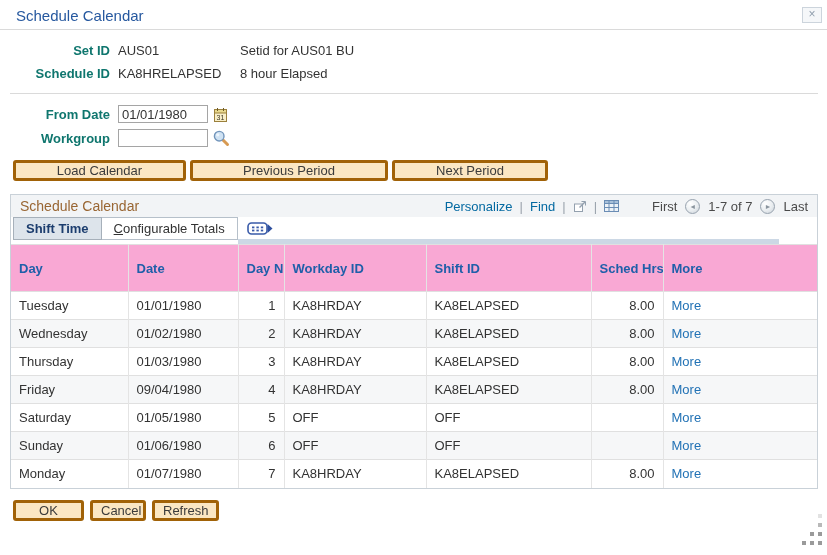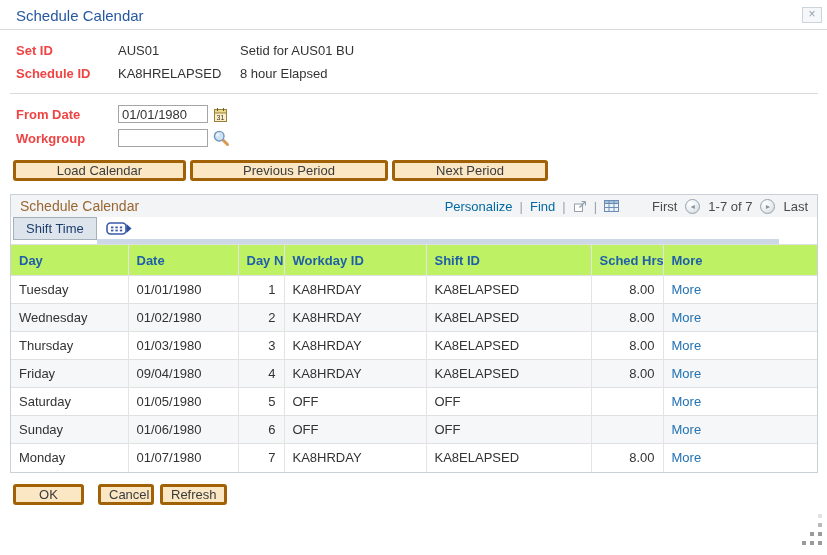--- a/index.html
+++ b/index.html
@@ -12,59 +12,59 @@
   
   .titlebar { display:flex; justify-content:space-between; align-items:flex-start; padding:7px 5px 0 16px; height:29px; }
   .page-title { color:#26589f; font-size:15px; }
   .close-btn { width:20px; height:16px; border:1px solid #ccd4dc; background:#f5f7f9; color:#92a0ae;
     font-size:12px; line-height:13px; text-align:center; cursor:pointer; }
   hr.top { border:0; border-top:1px solid #dadada; margin:0; }
   hr.mid { border:0; border-top:1px solid #dadada; margin:8px 9px 0 10px; }
   
   .info-section { margin-top:9px; }
   .info-row { display:flex; align-items:center; height:23px; }
-  .lbl { width:94px; margin-left:16px; text-align:left; font-weight:bold; color:#ef4444; flex:none; }
+  .lbl { width:94px; margin-left:16px; text-align:right; font-weight:bold; color:#0f766e; flex:none; }
   .info-value { margin-left:8px; width:118px; }
   .info-desc { margin-left:4px; }
   .form-section { margin-top:8px; }
   .form-row { display:flex; align-items:center; height:24px; }
   .txt-input { margin-left:8px; width:90px; height:18px; border:1px solid #a5a5a5; padding:1px 3px;
     font-family:"Liberation Sans",sans-serif; font-size:13px; color:#333; }
   .field-icon { margin-left:4px; display:inline-flex; cursor:pointer; }
   
   .ps-btn { height:21px; background:#fbe7c3; border:3px solid #a16207; border-radius:3px;
     font-family:"Liberation Sans",sans-serif; font-size:13px; color:#3b3b3b; cursor:pointer; padding:0 8px; }
   .action-row { margin:10px 0 0 13px; display:flex; gap:4px; }
   .action-row .ps-btn.w1 { width:173px; } .action-row .ps-btn.w2 { width:198px; } .action-row .ps-btn.w3 { width:156px;text-align:center; }
   .footer-row { margin:11px 0 0 13px; display:flex; gap:6px; }
-  .footer-row .ps-btn.ok { width:71px; } .footer-row .ps-btn.cancel { width:56px;margin-left:8px; } .footer-row .ps-btn.refresh { width:67px; }
+  .footer-row .ps-btn.ok { width:71px; } .footer-row .ps-btn.cancel { width:56px; } .footer-row .ps-btn.refresh { width:67px; }
   
   .grid-box { margin:13px 9px 0 10px; border:1px solid #c9d1d8; }
   .grid-navbar { height:22px; background:#f2f4f6; display:flex; align-items:center; padding:0 9px; }
   .grid-title { color:#996633; font-size:14px; }
   .navbar-right { margin-left:auto; display:flex; align-items:center; gap:7px; }
   .nav-link { color:#0369a1; cursor:pointer; text-decoration:none; }
   .pipe { color:#9aa3ac; }
   .nav-icon { display:inline-flex; cursor:pointer; }
   .pager { display:flex; align-items:center; gap:8px; margin-left:26px; color:#4a4a4a; }
   .pgbtn { width:15px; height:15px; border-radius:50%; border:1px solid #97a2ae; flex:none;
     background:radial-gradient(circle at 35% 28%, #ffffff 0%, #e9edf0 55%, #c9d0d7 100%);
     color:#8a949e; font-size:7px; display:inline-flex; align-items:center; justify-content:center; cursor:pointer; }
   
   .tab-strip { display:flex; align-items:flex-start; height:27px; background:#fff; }
   .tab { height:23px; margin-top:0; border:1px solid #b6c0ca; padding:3px 12px 0; cursor:pointer; white-space:nowrap; }
-  .tab.active { background:#dde4eb; border-color:#a6b0ba; font-weight:normal; color:#1c3d6e; margin-left:2px; }
+  .tab.active { background:#dde4eb; border-color:#a6b0ba; font-weight:bold; color:#1c3d6e; margin-left:2px; }
   .tab.inactive { background:#fff; color:#333; border-left:none; display:inline-block; }
   .tab.inactive::first-letter { text-decoration:underline; }
   .tab-filler { flex:1; align-self:stretch; position:relative; display:flex; align-items:flex-start; padding:4px 0 0 9px; }
   .tab-filler::after { content:""; position:absolute; left:0; right:38px; bottom:0; height:5px; background:#ccd8e5; }
   
   table.grid { width:100%; border-collapse:collapse; table-layout:fixed; }
   table.grid th, table.grid td { border-top:1px solid #e0e0e0; border-right:1px solid #e4e4e4; overflow:hidden; white-space:nowrap; }
-  table.grid th { background:#bef264; color:#1f5fa9; font-weight:bold; text-align:left; height:31px; padding:4px 8px; }
+  table.grid th { background:#f9a8d4; color:#1f5fa9; font-weight:bold; text-align:left; height:47px; padding:4px 8px; }
   table.grid td { height:28px; padding:4px 8px; }
   table.grid th:last-child, table.grid td:last-child { border-right:none; }
   table.grid tbody tr:nth-child(even) { background:#f6f7f8; }
   .num { text-align:right; }
   a.more-link { color:#2272b5; text-decoration:none; cursor:pointer; }
   
   .grip { position:absolute; right:5px; bottom:10px; width:4px; height:4px; background:#9a9a9a;
     box-shadow:-8px 0 0 #9a9a9a, -16px 0 0 #9a9a9a, 0 -9px 0 #9a9a9a, -8px -9px 0 #9a9a9a, 0 -18px 0 #b9b9b9, 0 -27px 0 #e2e2e2; }
 </style>
 </head>
@@ -153,20 +153,21 @@
         <span class="pgbtn">◄</span>
         <span>1-7 of 7</span>
         <span class="pgbtn">►</span>
         <span>Last</span>
       </span>
     </span>
   </div>
 
   <div class="tab-strip">
     <span class="tab active">Shift Time</span>
+    <span class="tab inactive">Configurable Totals</span>
     <span class="tab-filler">
       <span class="nav-icon">
         <svg width="27" height="16" viewBox="0 0 27 16">
           <rect x="1" y="2" width="19" height="11" rx="3.5" fill="#fff" stroke="#3a5ba9" stroke-width="1.6"></rect>
           <rect x="5" y="5.5" width="2.4" height="1.8" fill="#3a5ba9"></rect>
             <rect x="9.4" y="5.5" width="2.4" height="1.8" fill="#3a5ba9"></rect>
             <rect x="13.8" y="5.5" width="2.4" height="1.8" fill="#3a5ba9"></rect>
           <rect x="5" y="8.6" width="2.4" height="1.8" fill="#3a5ba9"></rect>
             <rect x="9.4" y="8.6" width="2.4" height="1.8" fill="#3a5ba9"></rect>
             <rect x="13.8" y="8.6" width="2.4" height="1.8" fill="#3a5ba9"></rect>

